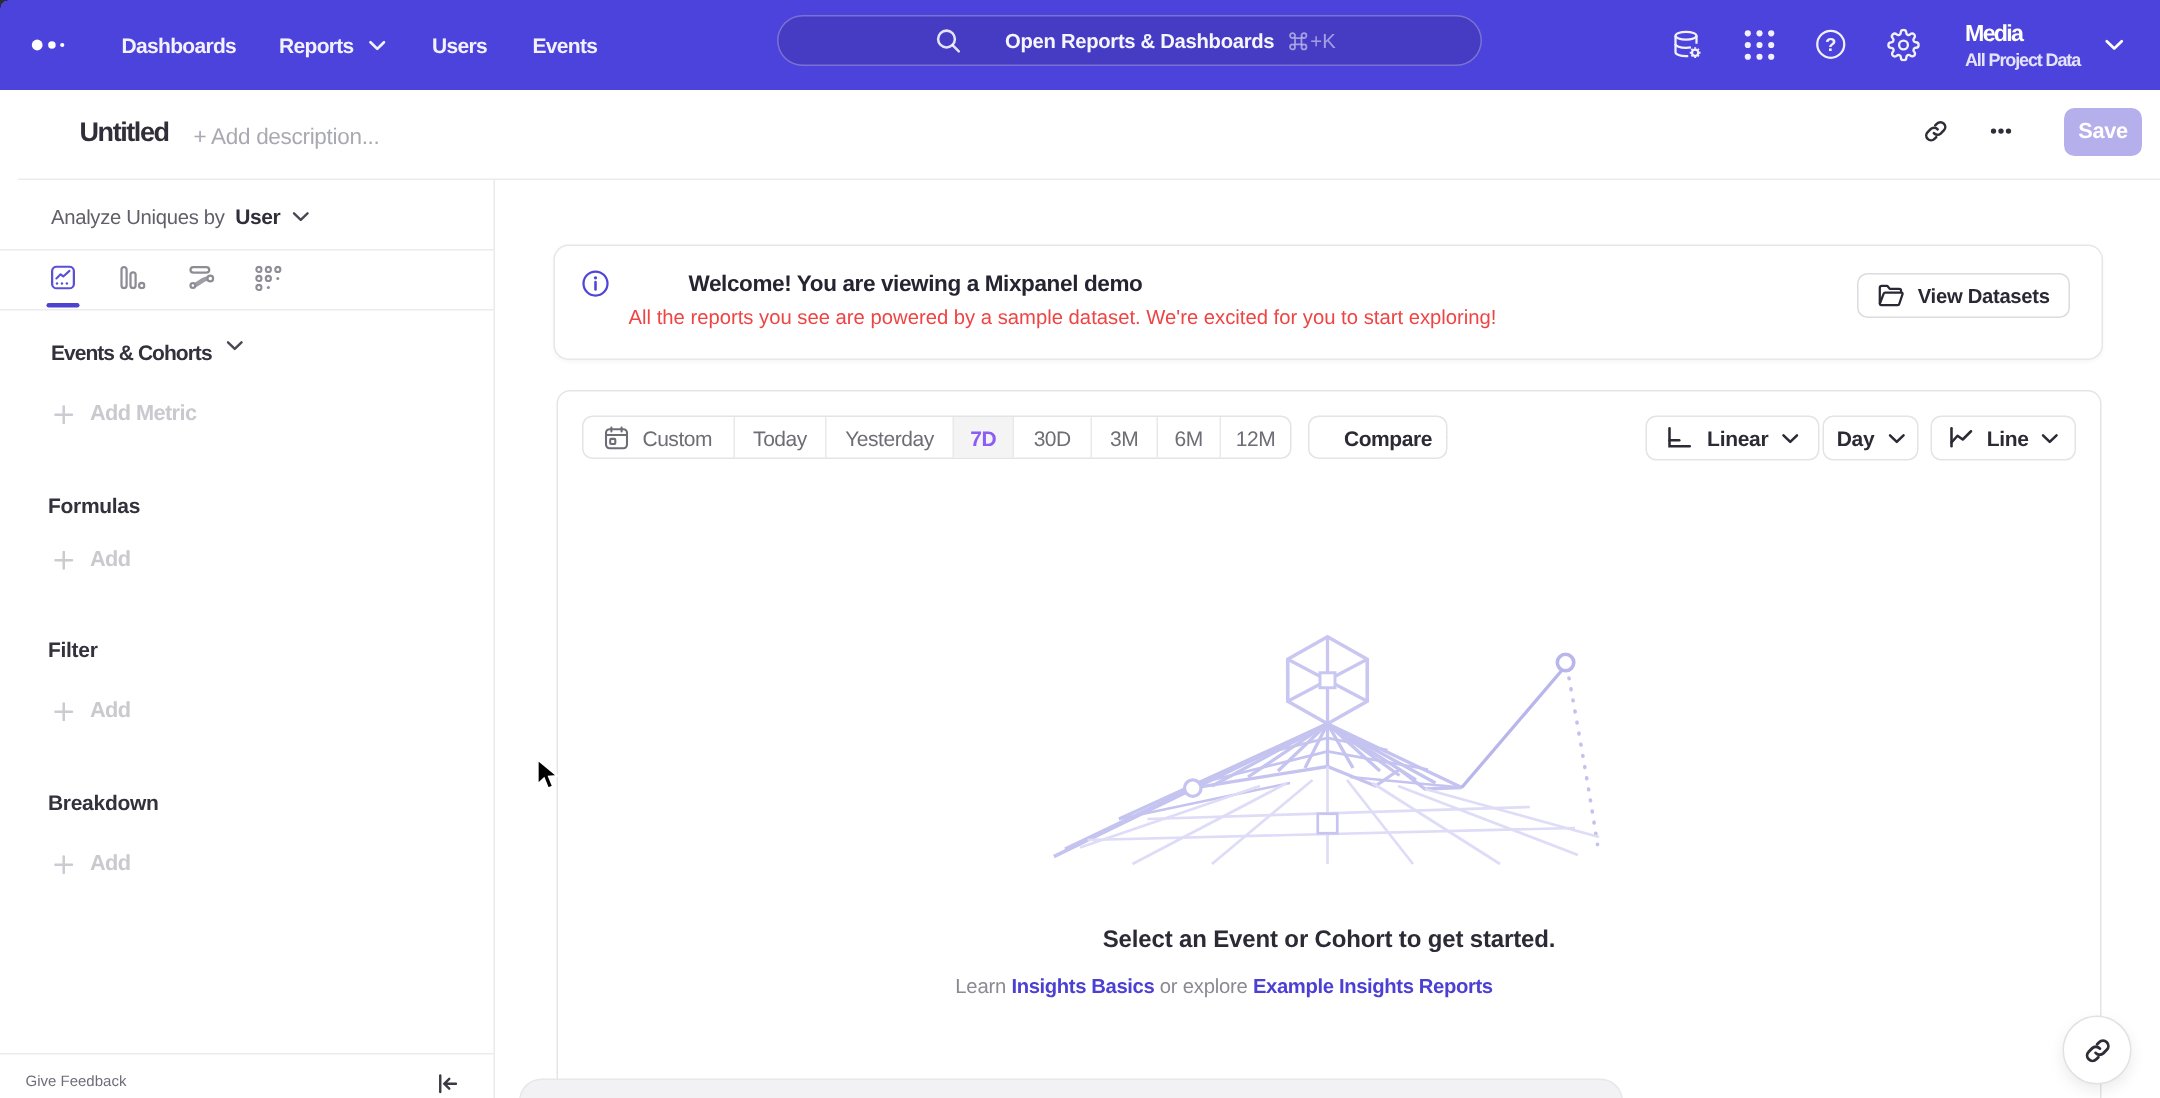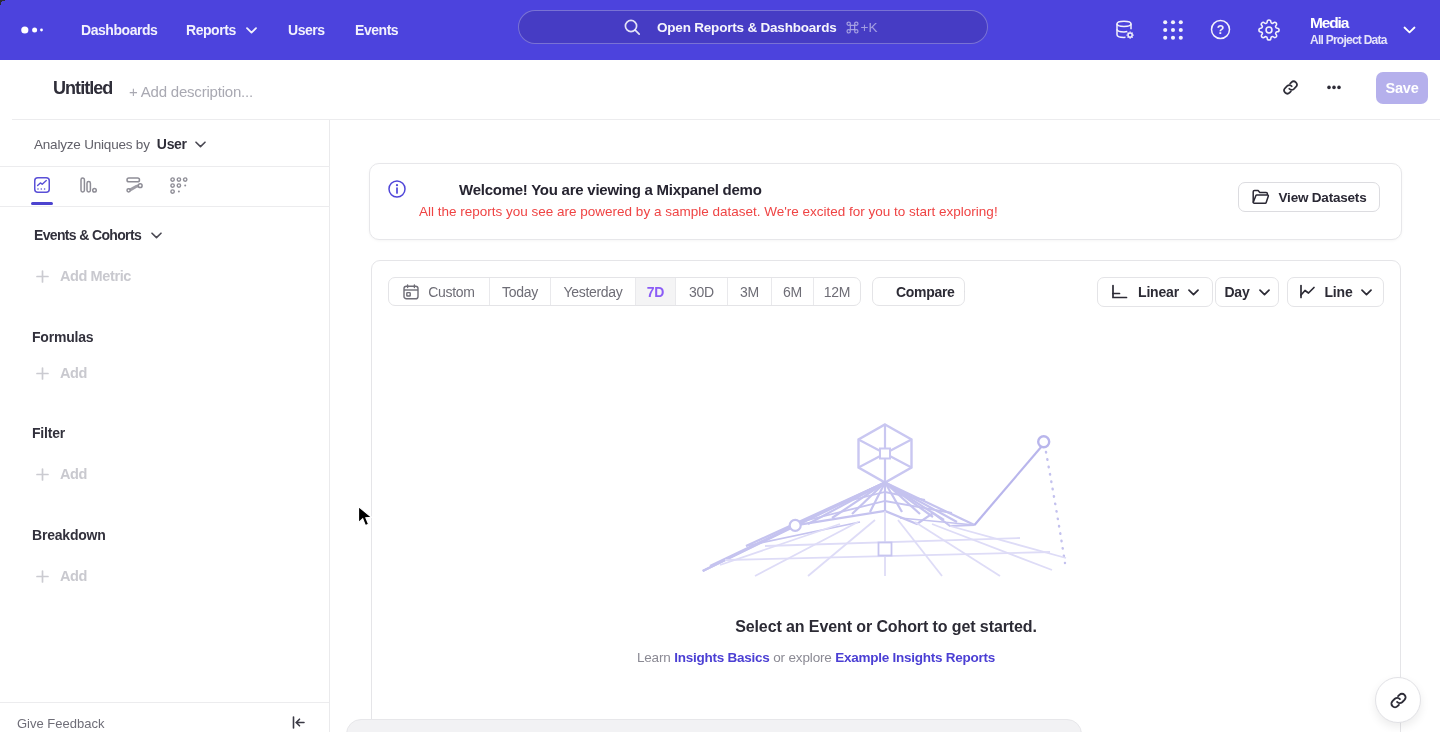--- a/index.html
+++ b/index.html
@@ -8,21 +8,21 @@
   .abs { position:absolute; }
   svg { display:block; }
 
   
   #topbar { position:absolute; left:0; top:0; width:1440px; height:60px; background:#4c43dd; }
   .nav { position:absolute; top:0; height:60px; display:flex; align-items:center;
     color:rgba(255,255,255,0.93); font-size:14px; font-weight:bold; letter-spacing:-0.45px; }
   #searchbar { position:absolute; left:518px; top:10px; width:470px; height:34px;
     background:#463cc4; border:1px solid rgba(255,255,255,0.28); border-radius:17px;
     display:flex; align-items:center; justify-content:flex-start; padding-left:104px; }
-  #searchbar .stext { color:rgba(255,255,255,0.95); font-size:13.5px; font-weight:bold; margin:0 9px 0 15px; letter-spacing:-0.2px;}
+  #searchbar .stext { color:rgba(255,255,255,0.95); font-size:13.5px; font-weight:bold; margin:0 9px 0 28px; letter-spacing:-0.2px;}
   #searchbar .skey { color:rgba(255,255,255,0.5); font-size:13.5px; font-weight:normal; letter-spacing:-0.5px; }
 
   
   #titlebar { position:absolute; left:0; top:60px; width:1440px; height:60px; background:#fff;
     border-bottom:1px solid #ececee;margin-left:12px; }
   #untitled { position:absolute; left:41px; top:18px; font-size:18px; font-weight:bold;
     color:#2f2e39; letter-spacing:-0.95px; }
   #adddesc { position:absolute; left:117px; top:23px; font-size:15px; color:#a9a9b2; letter-spacing:-0.2px; }
   #savebtn { position:absolute; left:1364px; top:12px; width:52px; height:32px;
     background:#b5b0ec; border-radius:7px; color:#fff; font-size:14.5px; font-weight:bold;
@@ -198,21 +198,21 @@
       <circle cx="2.6" cy="8.6" r="1.7"></circle>
         <circle cx="8.9" cy="8.6" r="1.7"></circle>
       <circle cx="2.6" cy="14.6" r="1.7"></circle>
     </g>
     <circle cx="15.2" cy="8.6" r="1.0" fill="#8e8d96"></circle>
     <circle cx="8.9" cy="14.6" r="1.0" fill="#8e8d96"></circle>
   </svg>
   <div class="abs" style="left:31px;top:82px;width:22px;height:3px;border-radius:2px;background:#4c43cf"></div>
   <div class="divider" style="top:86px"></div>
 
-  <div class="sideheading" style="left:34px;top:107px;display:flex;align-items:center;letter-spacing:-0.65px">Events &amp; Cohorts
+  <div class="sideheading" style="left:34px;top:107px;display:flex;letter-spacing:-0.65px">Events &amp; Cohorts
     <svg style="margin-left:10px" width="11" height="7" viewBox="0 0 11 7">
         <path d="M1 1.2 L5.5 5.6 L10 1.2" fill="none" stroke="#4a4953" stroke-width="1.6" stroke-linecap="round" stroke-linejoin="round"></path>
       </svg>
   </div>
   <div class="addrow" style="left:36px;top:148px">
     <svg width="13" height="13" viewBox="0 0 13 13">
         <path d="M6.5 1 V12 M1 6.5 H12" stroke="#cbcbd1" stroke-width="1.7" stroke-linecap="round"></path>
       </svg>
     Add Metric
   </div>
@@ -235,21 +235,21 @@
 
   <div class="sideheading" style="left:32px;top:407px">Breakdown</div>
   <div class="addrow" style="left:36px;top:448px">
     <svg width="13" height="13" viewBox="0 0 13 13">
         <path d="M6.5 1 V12 M1 6.5 H12" stroke="#cbcbd1" stroke-width="1.7" stroke-linecap="round"></path>
       </svg>
     Add
   </div>
 
   <div id="feedback">
-    <div class="abs" style="left:17px;top:13px;font-size:13px;color:#6f6e78">Give Feedback</div>
+    <div class="abs" style="left:17px;top:13px;font-size:10px;color:#6f6e78">Give Feedback</div>
     <svg class="abs" style="left:292px;top:13px" width="13" height="13" viewBox="0 0 13 13" stroke="#3a3944" stroke-width="1.6" fill="none" stroke-linecap="round">
       <path d="M1.5 1 V12"></path>
         <path d="M12 6.5 H4.5 M7.5 3.2 L4.2 6.5 L7.5 9.8"></path>
     </svg>
   </div>
 </div>
 
 <div id="banner">
   <svg class="abs" style="left:18px;top:16px" width="18" height="18" viewBox="0 0 18 18">
     <circle cx="9" cy="9" r="8" fill="none" stroke="#4f45d8" stroke-width="1.5"></circle>

